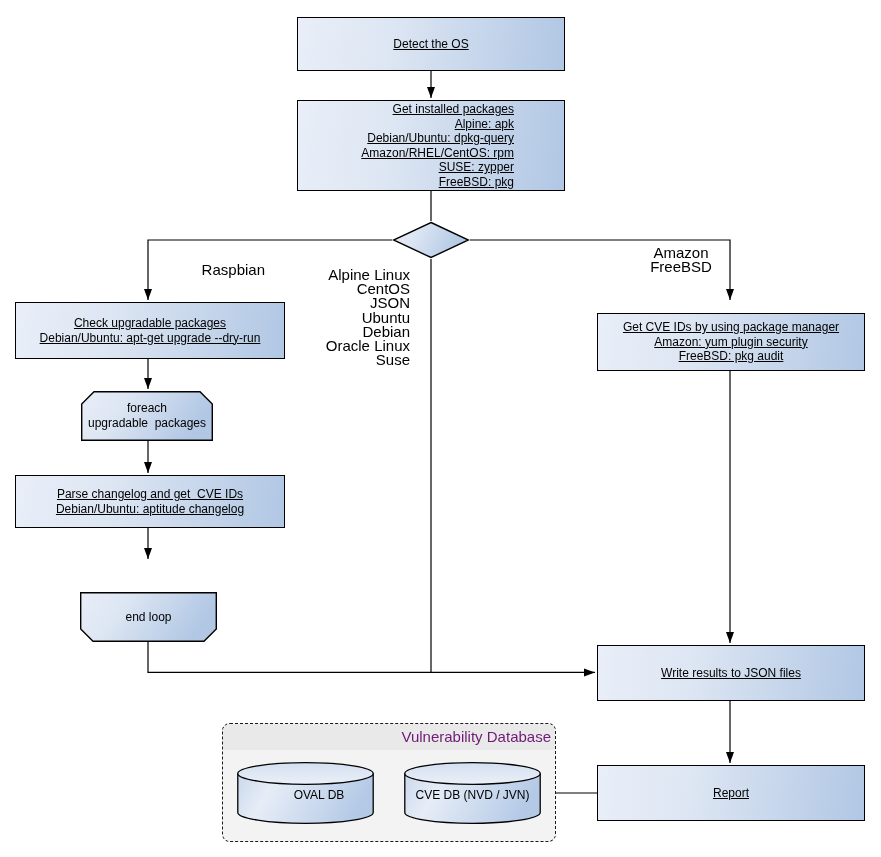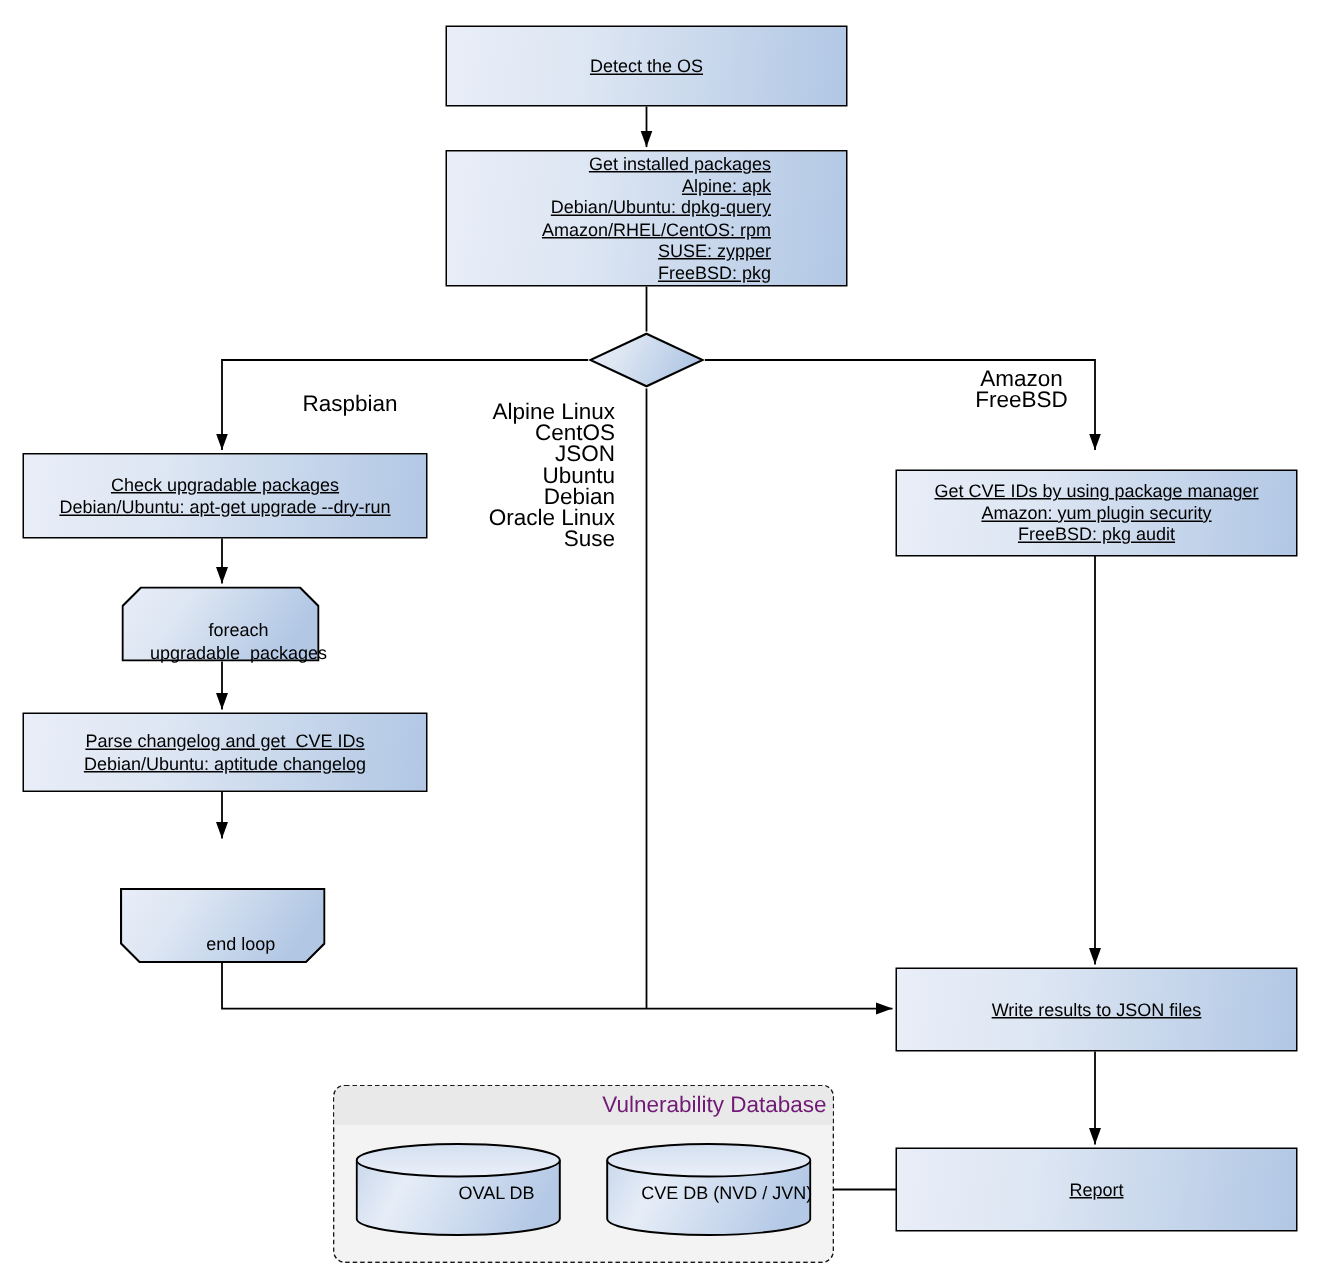--- a/index.html
+++ b/index.html
@@ -12,21 +12,21 @@
     position:absolute;z-index:1;box-sizing:border-box;
     border:1.4px solid #000;
     background:linear-gradient(97deg,#e9eef8 0%,#dde6f3 35%,#b1c7e4 100%);
     display:flex;align-items:center;justify-content:center;
     font-size:12px;line-height:14.6px;text-align:center;white-space:pre-wrap;text-decoration:underline;
   }
   .node .lbl{width:100%;}
   .align-right{justify-content:flex-end;text-align:right;}
   .align-right .lbl{width:auto;padding-right:50px;}
   .shape-node{
-    position:absolute;z-index:1;border:none;background:none;padding:12px;
+    position:absolute;z-index:1;border:none;background:none;padding:0;
   }
   .shape-node svg{position:absolute;left:0;top:0;}
   .shape-node .overlay{
     position:absolute;inset:0;display:flex;align-items:center;justify-content:center;
     font-size:12px;line-height:14.6px;text-align:center;white-space:pre-wrap;z-index:2;
   }
   .cyl .overlay{align-items:flex-start;padding-top:26px;}
   .edge-label{
     position:absolute;z-index:2;font-size:15px;line-height:14.2px;white-space:pre-wrap;
   }

